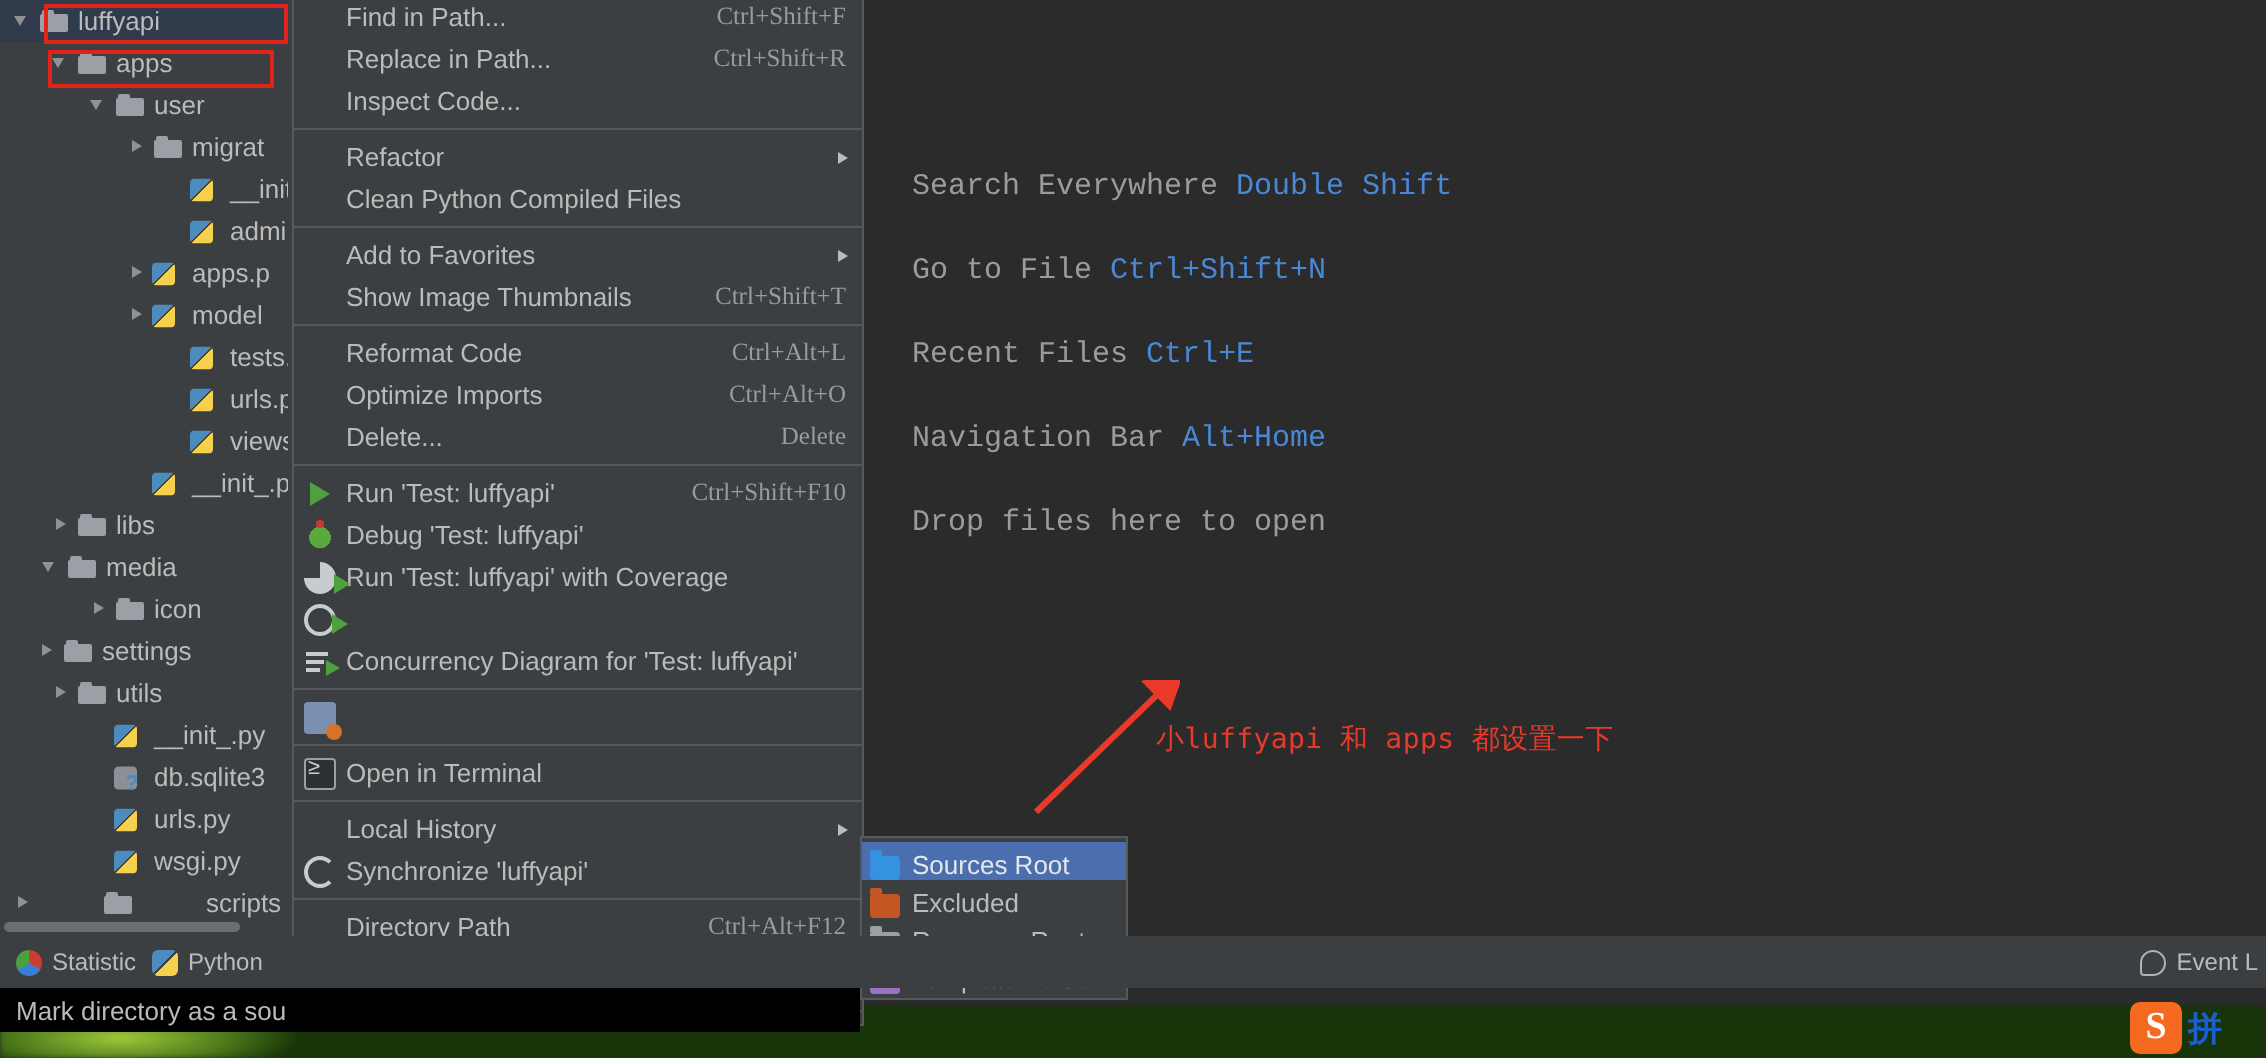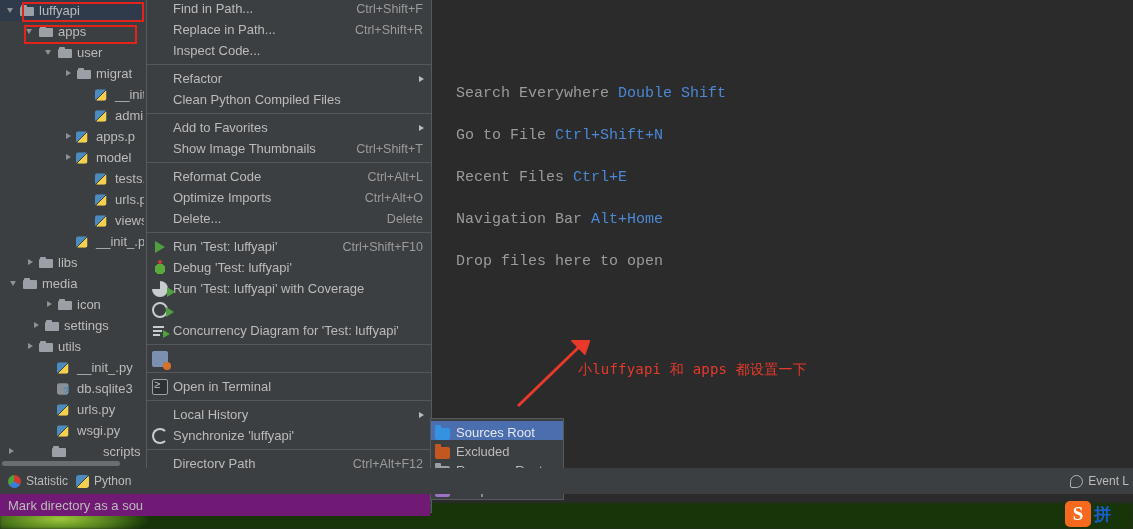--- a/index.html
+++ b/index.html
@@ -91,21 +91,21 @@
   .hint .key { color: #4a88d6; }
 
   
   .ctxmenu {
     position: absolute; left: 146px; top: -6px; width: 286px;
     background: #3c3f41; border: 1px solid #565a5c; color: #bbbbbb;
     font-size: 13px; padding: 3px 0;
   }
   .mi { position: relative; height: 21px; display: flex; align-items: center; padding-left: 26px; padding-right: 8px; white-space: nowrap; }
   .mi .txt { flex: 1 1 auto; }
-  .mi .sc { color: #9b9b9b; font-size: 12.5px; margin-left: 14px; }
+  .mi .sc { color: #9b9b9b; font-size: 12.5px; margin-left: 14px; font-family: Liberation Serif, serif; }
   .mi .sub { position: absolute; right: 7px; top: 50%; transform: translateY(-50%);
              border-left: 5px solid #b9bcbe; border-top: 3.5px solid transparent; border-bottom: 3.5px solid transparent; }
   .sep { height: 1px; background: #555859; margin: 3px 0; }
   .mi .mico { position: absolute; left: 5px; top: 50%; transform: translateY(-50%); width: 16px; height: 16px; }
 
   .g-run::before { content:""; position:absolute; left:3px; top:2px; border-left:10px solid #4fa03f; border-top:6px solid transparent; border-bottom:6px solid transparent; }
   .g-bug { background: radial-gradient(circle at 50% 55%, #5aa83e 0 45%, transparent 46%); }
   .g-bug::after { content:""; position:absolute; left:6px; top:0; width:4px; height:4px; background:#cc3b2f; border-radius:50%; }
   .g-cov { background: conic-gradient(#c9ccce 0 75%, transparent 0); border-radius:50%; transform: translateY(-50%) scale(0.68); }
   .g-cov::after { content:""; position:absolute; right:-7px; bottom:0; border-left:8px solid #4fa03f; border-top:5px solid transparent; border-bottom:5px solid transparent; }
@@ -154,21 +154,21 @@
   
   .statusbar { position: absolute; left: 0; top: 468px; width: 1133px; height: 26px; background: #3c3f41;
                display: flex; align-items: center; color: #bbbbbb; font-size: 12px; }
   .sb-item { display: flex; align-items: center; margin-left: 8px; white-space: nowrap; }
   .sb-item .dot { width: 13px; height: 13px; margin-right: 5px; border-radius: 50%; flex: 0 0 13px; }
   .dot.stat { background: conic-gradient(#cf3b2e 0 33%, #3a7fd5 0 66%, #4aa13d 0); }
   .dot.pyi { background: linear-gradient(135deg,#4b8bbe 0 48%, transparent 48%), linear-gradient(315deg,#f5d04e 0 48%, transparent 48%); border-radius: 3px; }
   .sb-right { margin-left: auto; display: flex; align-items: center; margin-right: 4px; }
   .evt-ico { width: 13px; height: 13px; border: 1.5px solid #b0b3b5; border-radius: 50% 50% 50% 2px; margin-right: 5px; }
 
-  .statusmsg { position: absolute; left: 0; top: 494px; width: 430px; height: 22px; background: #701a75;
+  .statusmsg { position: absolute; left: 0; top: 494px; width: 430px; height: 22px; background: #000000;
                display: flex; align-items: center; padding-left: 8px; color: #bbbbbb; font-size: 13px; white-space: nowrap; }
 
   .sogou { position: absolute; right: 22px; bottom: 0; height: 30px; display: flex; align-items: center; }
   .sogou .s-logo { width: 26px; height: 26px; background: #f56a1e; border-radius: 5px; color: #fff;
                    font-size: 19px; font-weight: bold; display:flex; align-items:center; justify-content:center;
                    font-family: "Liberation Serif", serif; }
   .sogou .s-txt { color: #1a5fd0; font-size: 17px; margin-left: 3px; font-weight: bold; }
 </style>
 </head>
 <body>
@@ -247,31 +247,31 @@
         <div class="tree-row" style="padding-left: 63px;">
           <span class="arrow none"></span>
           <span class="ico py"></span>
           <span class="tree-label">__init_.py</span>
         </div>
         <div class="tree-row" style="padding-left: 25px;">
           <span class="arrow right"></span>
           <span class="ico folder"></span>
           <span class="tree-label">libs</span>
         </div>
-        <div class="tree-row" style="padding-left: 9px;">
+        <div class="tree-row" style="padding-left: 20px;">
           <span class="arrow down"></span>
           <span class="ico folder"></span>
           <span class="tree-label">media</span>
         </div>
         <div class="tree-row" style="padding-left: 44px;">
           <span class="arrow right"></span>
           <span class="ico folder"></span>
           <span class="tree-label">icon</span>
         </div>
-        <div class="tree-row" style="padding-left: 31px;">
+        <div class="tree-row" style="padding-left: 18px;">
           <span class="arrow right"></span>
           <span class="ico folder"></span>
           <span class="tree-label">settings</span>
         </div>
         <div class="tree-row" style="padding-left: 25px;">
           <span class="arrow right"></span>
           <span class="ico folder"></span>
           <span class="tree-label">utils</span>
         </div>
         <div class="tree-row" style="padding-left: 44px;">

